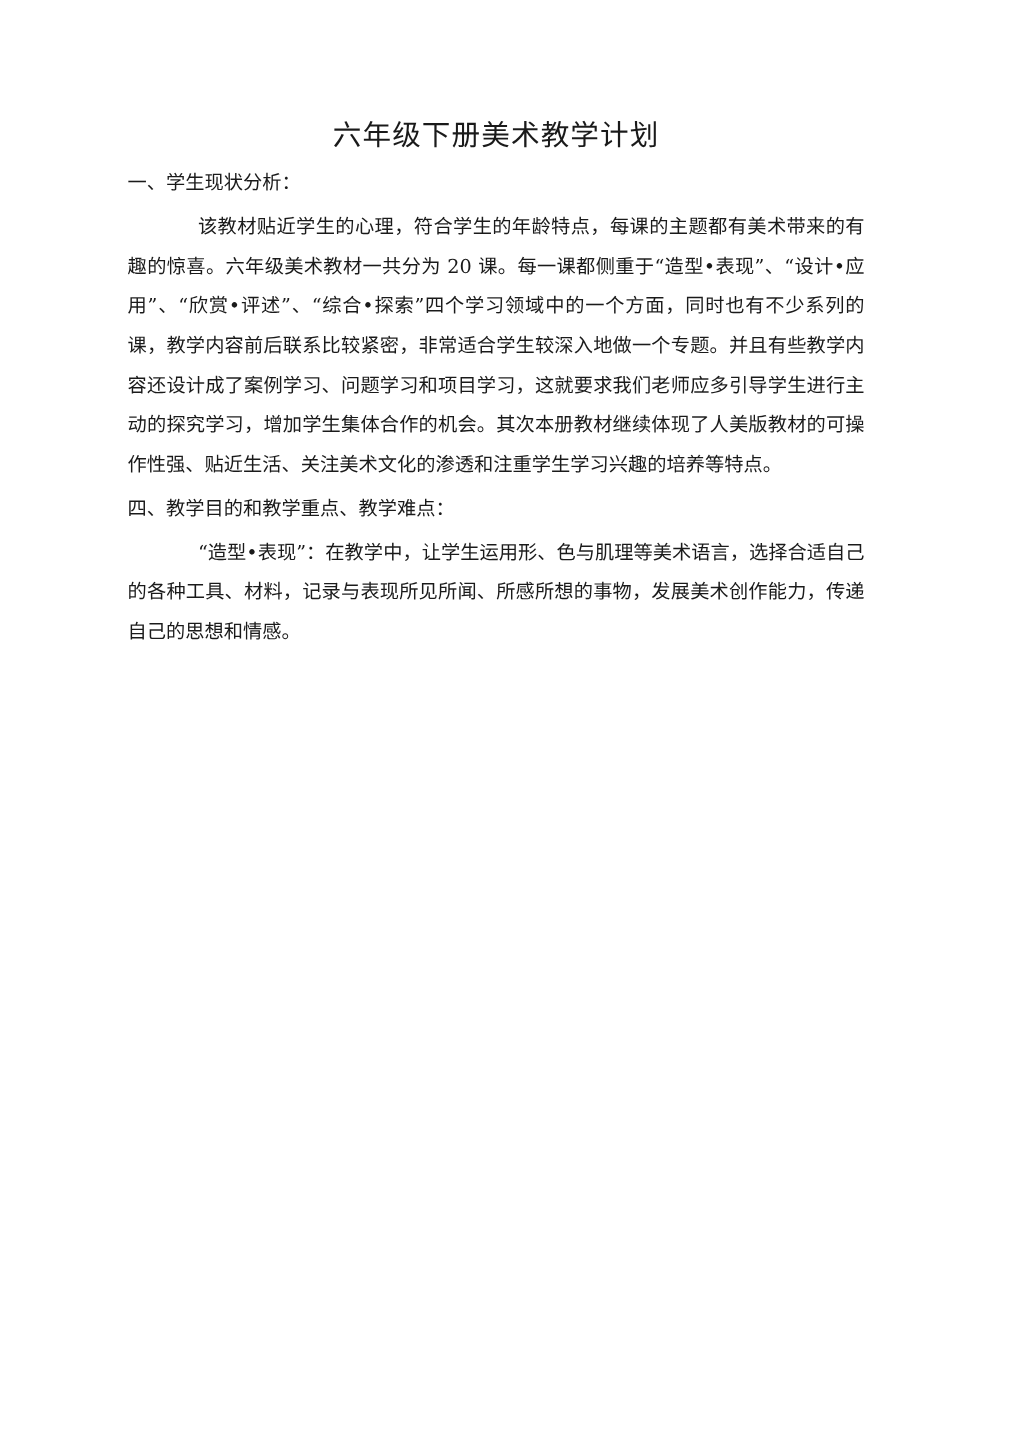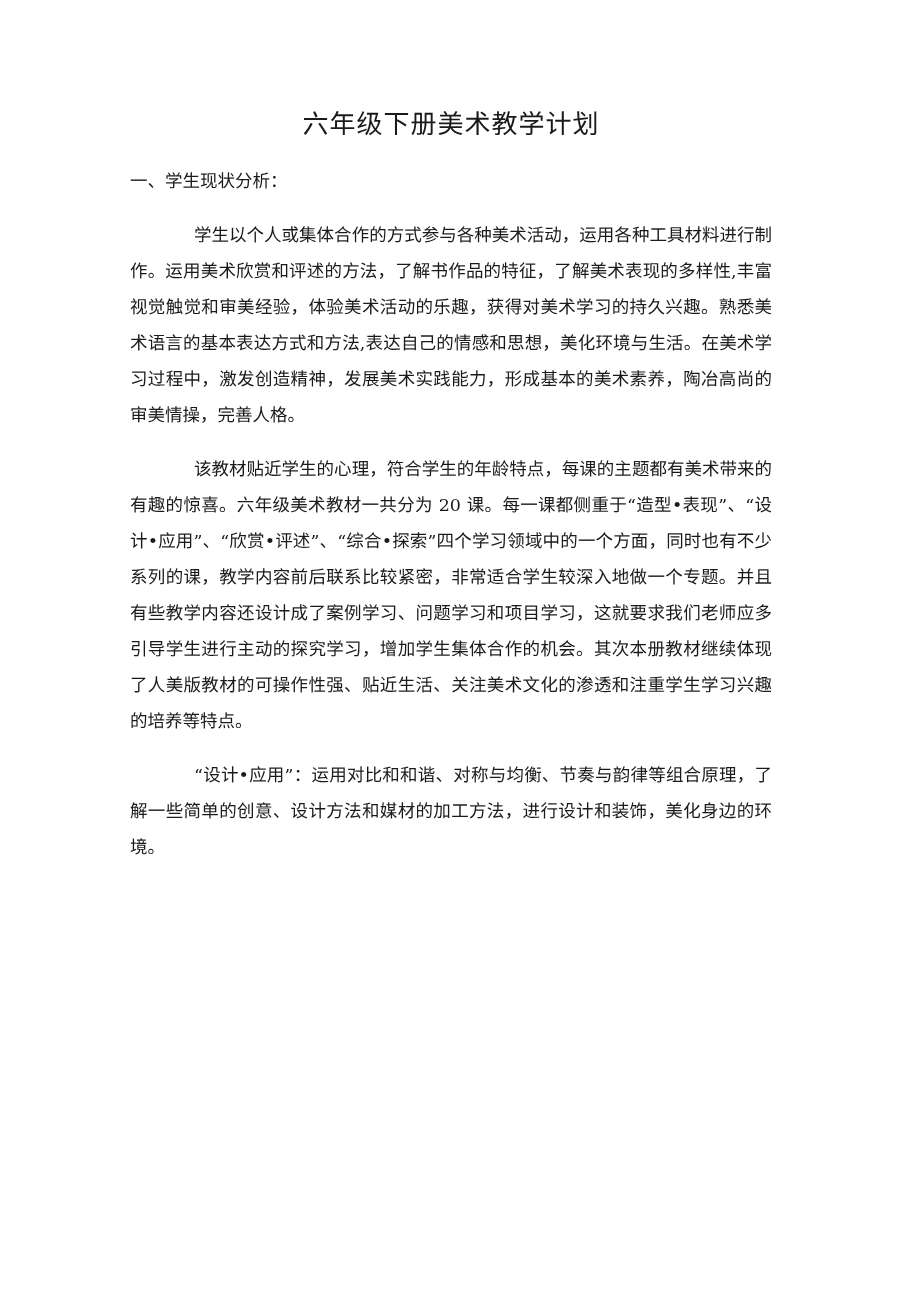--- a/index.html
+++ b/index.html
@@ -24,36 +24,36 @@
   .doc-title {
     margin: 0 0 0 0;
     font-weight: normal;
     font-size: 26px;
     line-height: 42px;
     letter-spacing: 1px;
     text-align: center;
     color: #1a1a1a;
   }
   .heading, .para {
-    margin: 18px;
+    margin: 4px;
     font-size: 17.5px;
     line-height: 36px;
     text-align: justify;
     text-justify: inter-character;
     word-break: break-all;
     color: #1a1a1a;
   }
   .para {
     text-indent: 64px;
   }
 </style>
 </head>
 <body>
 
 <div class="page">
   <h1 class="doc-title">六年级下册美术教学计划</h1>
   <div id="content">
       <p class="heading">一、学生现状分析：</p>
-      <p class="para">学生以个人或集体合作的方式参与各种美术活动，运用各种工具材料进行制作。运用美术欣赏和评述的方法，了解书作品的特征，了解美术表现的多样性,丰富视觉触觉和审美经验，体验美术活动的乐趣，获得对美术学习的持久兴趣。熟悉美术语言的基本表达方式和方法,表达自己的情感和思想，美化环境与生活。在美术学习过程中，激发创造精神，发展美术实践能力，形成基本的美术素养，陶冶高尚的审美情操，完善人格。</p>
       <p class="para">该教材贴近学生的心理，符合学生的年龄特点，每课的主题都有美术带来的有趣的惊喜。六年级美术教材一共分为 20 课。每一课都侧重于“造型•表现”、“设计•应用”、“欣赏•评述”、“综合•探索”四个学习领域中的一个方面，同时也有不少系列的课，教学内容前后联系比较紧密，非常适合学生较深入地做一个专题。并且有些教学内容还设计成了案例学习、问题学习和项目学习，这就要求我们老师应多引导学生进行主动的探究学习，增加学生集体合作的机会。其次本册教材继续体现了人美版教材的可操作性强、贴近生活、关注美术文化的渗透和注重学生学习兴趣的培养等特点。</p>
-      <p class="para">“设计•应用”：运用对比和和谐、对称与均衡、节奏与韵律等组合原理，了解一些简单的创意、设计方法和媒材的加工方法，进行设计和装饰，美化身边的环境。</p>
+      <p class="heading">四、教学目的和教学重点、教学难点：</p>
+      <p class="para">“造型•表现”：在教学中，让学生运用形、色与肌理等美术语言，选择合适自己的各种工具、材料，记录与表现所见所闻、所感所想的事物，发展美术创作能力，传递自己的思想和情感。</p>
     </div>
 </div>
 
 </body></html>

